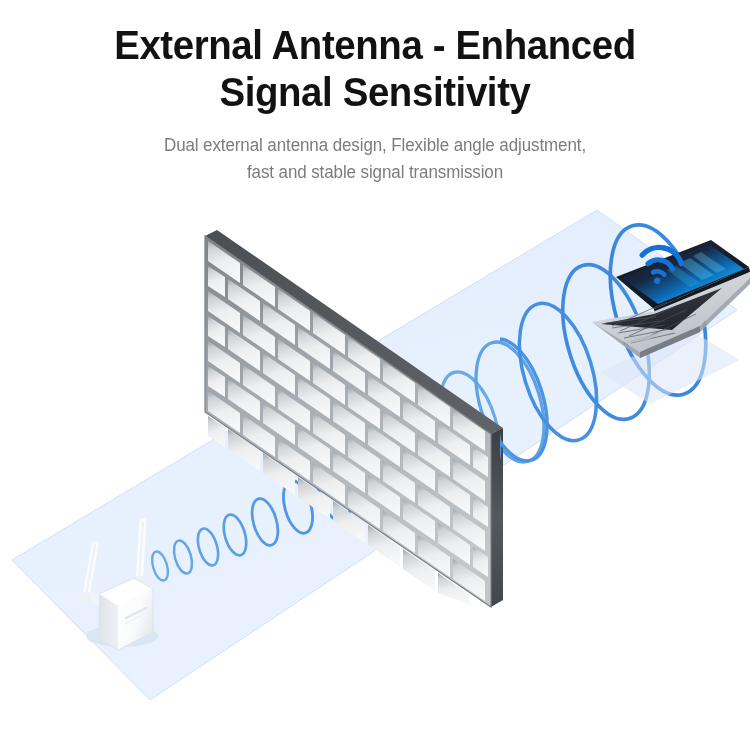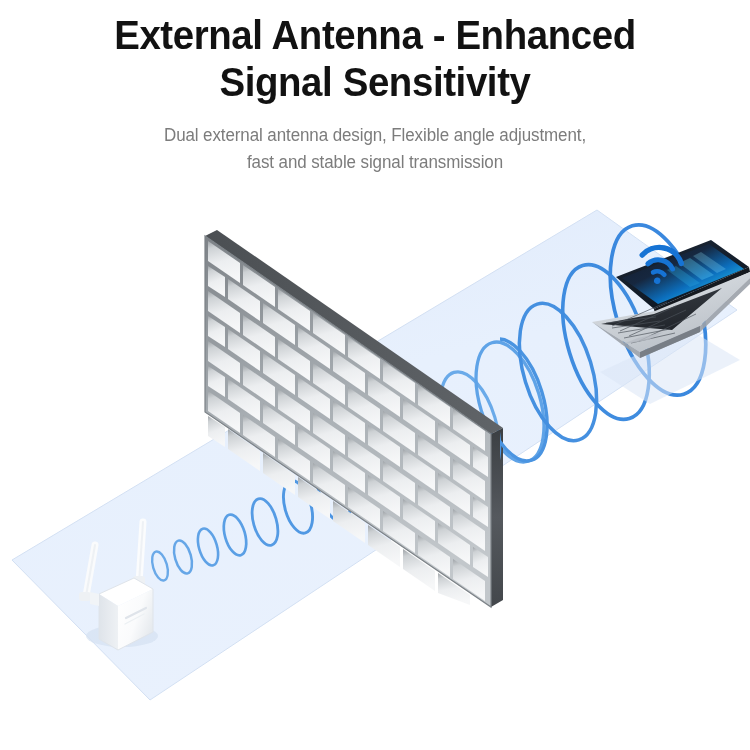--- a/index.html
+++ b/index.html
@@ -9,21 +9,21 @@
     font-family:"Liberation Sans","DejaVu Sans",sans-serif;
     overflow:hidden;
     position:relative;
   }
   #stage{position:relative;width:750px;height:750px;overflow:hidden;background:#fff;}
 
   
   .header{
     position:absolute;left:0;top:0;width:750px;
     text-align:center;
-    padding-top:12px;
+    padding-top:22px;
     box-sizing:border-box;
   }
   .title{
     font-size:40px;
     font-weight:bold;
     color:#121212;
     letter-spacing:-0.4px;
     line-height:1.18;
     margin:0 auto;
     width:680px;

